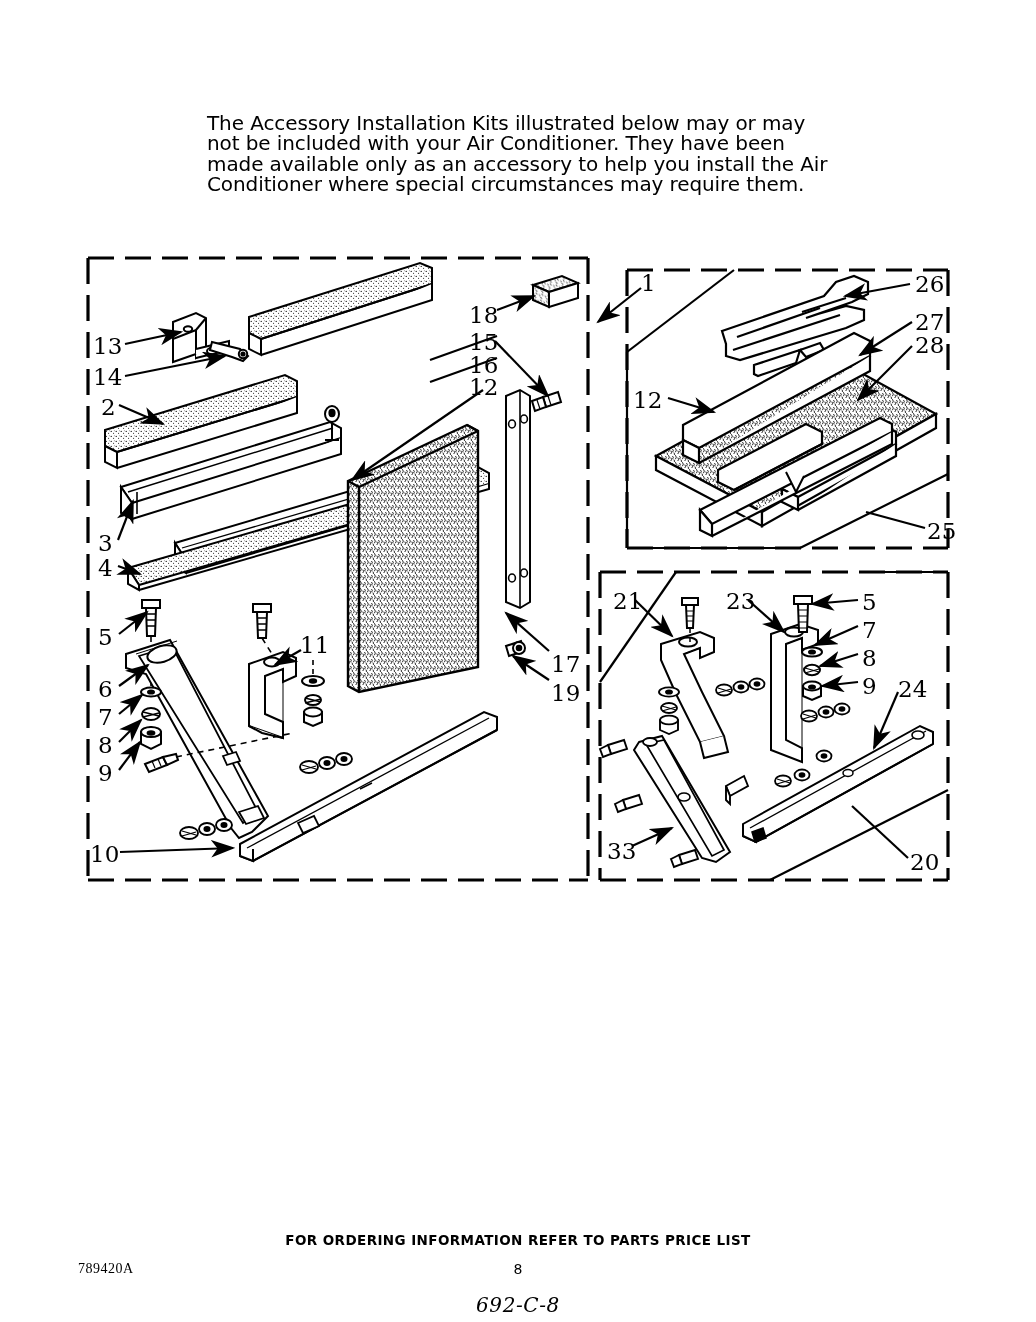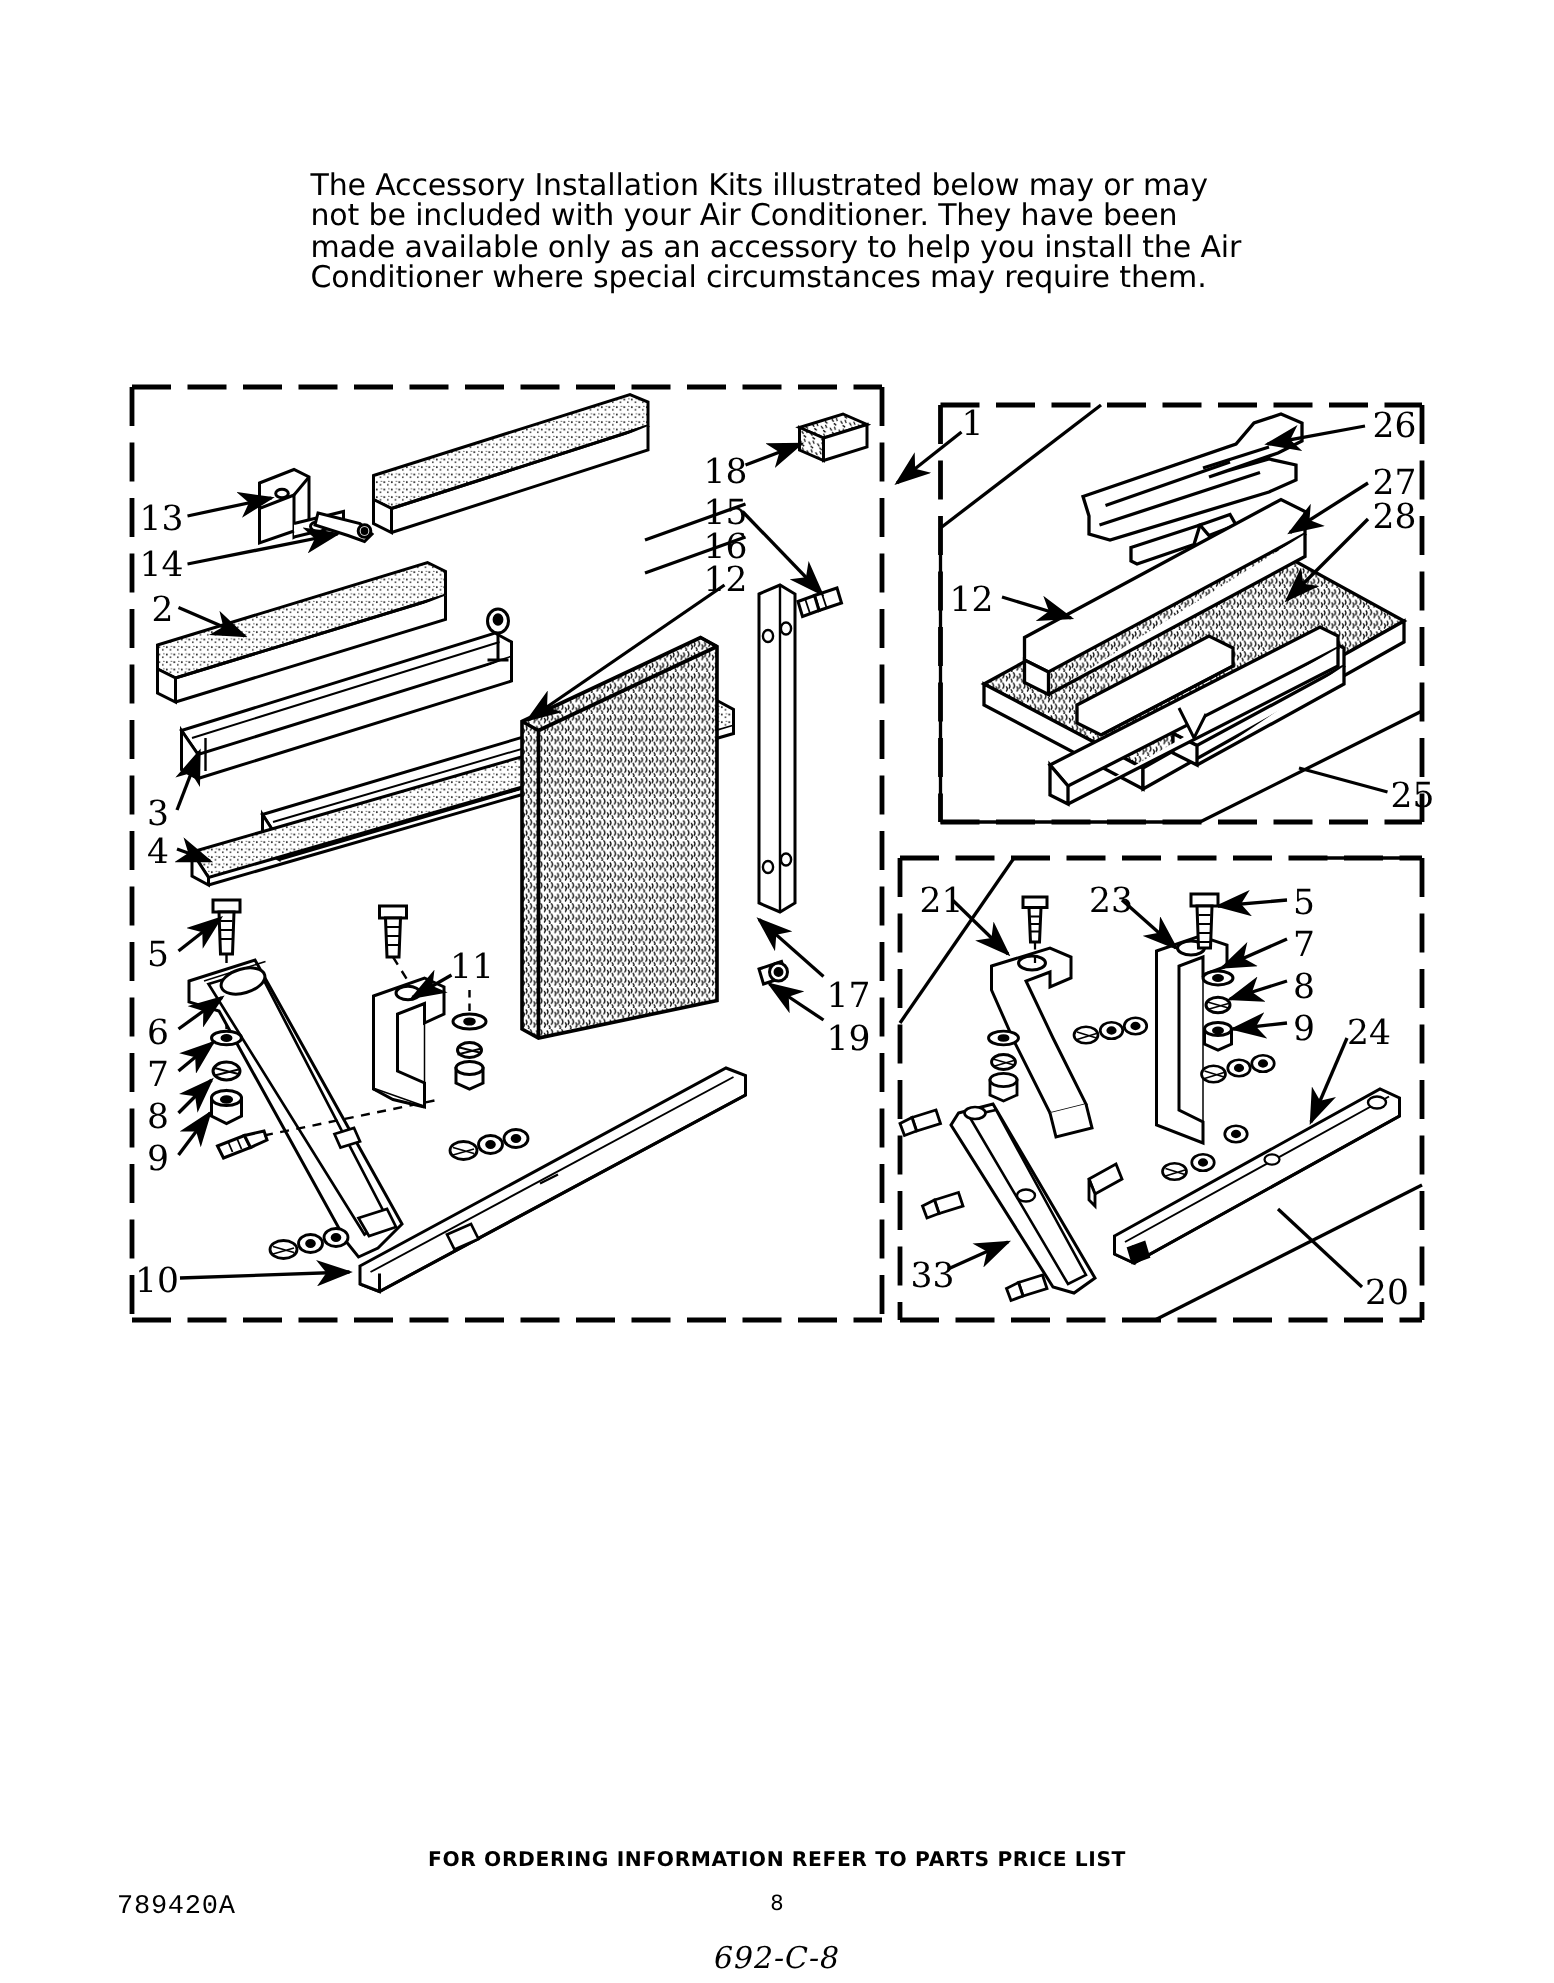--- a/index.html
+++ b/index.html
@@ -29,21 +29,21 @@
   .intro p{margin:0 0 10px 0;}
 
   
   .footer-note{
     position:absolute;left:0;top:1232px;width:1036px;text-align:center;
     font-family:"DejaVu Sans", sans-serif;
     font-size:13.5px;font-weight:bold;letter-spacing:0.4px;
   }
   .footer-code{
     position:absolute;left:78px;top:1261px;
-    font-family:Liberation Mono, monospace;font-size:18px;letter-spacing:0.5px;
+    font-family:Liberation Serif, serif;font-size:14px;letter-spacing:0.5px;
   }
   .footer-page{
     position:absolute;left:0;top:1261px;width:1036px;text-align:center;
     font-family:"DejaVu Sans", sans-serif;font-size:14px;
   }
   .footer-rev{
     position:absolute;left:0;top:1293px;width:1036px;text-align:center;
     font-family:"DejaVu Serif", serif;font-size:20px;font-style:italic;
     letter-spacing:0.6px;
   }

